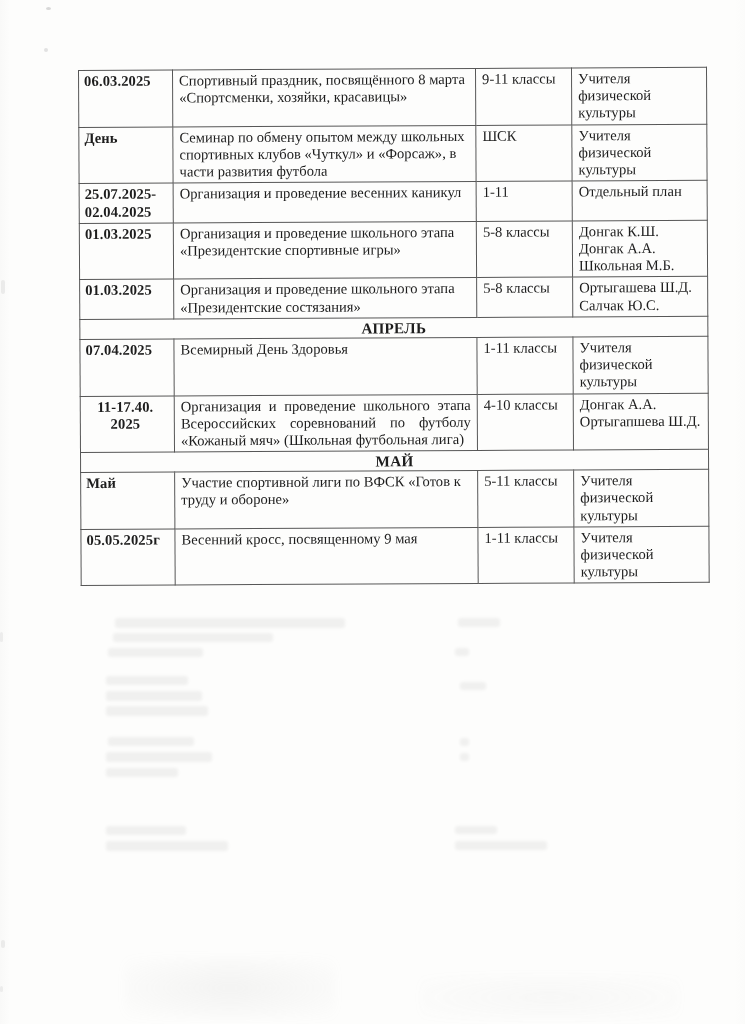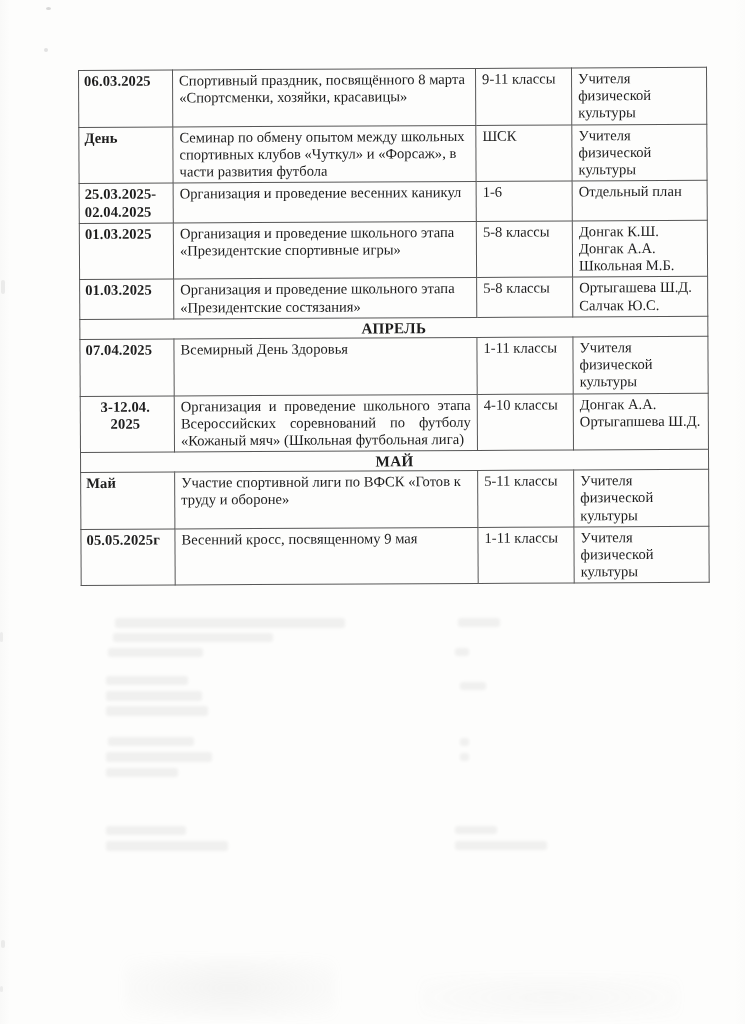--- a/index.html
+++ b/index.html
@@ -146,24 +146,24 @@
             <td class="c-class">9-11 классы</td>
             <td class="c-resp">Учителя физической культуры</td>
           </tr>
           <tr>
             <td class="c-date">День</td>
             <td class="c-event">Семинар по обмену опытом между школьных спортивных клубов «Чуткул» и «Форсаж», в части развития футбола</td>
             <td class="c-class">ШСК</td>
             <td class="c-resp">Учителя физической культуры</td>
           </tr>
           <tr>
-            <td class="c-date">25.03.2025-
+            <td class="c-date">25.07.2025-
 02.04.2025</td>
             <td class="c-event">Организация и проведение весенних каникул</td>
-            <td class="c-class">1-6</td>
+            <td class="c-class">1-11</td>
             <td class="c-resp">Отдельный план</td>
           </tr>
           <tr>
             <td class="c-date">01.03.2025</td>
             <td class="c-event">Организация и проведение школьного этапа «Президентские спортивные игры»</td>
             <td class="c-class">5-8 классы</td>
             <td class="c-resp">Донгак К.Ш.
 Донгак А.А.
 Школьная М.Б.</td>
           </tr>
@@ -177,21 +177,21 @@
           <tr>
             <td colspan="4" class="c-month">АПРЕЛЬ</td>
           </tr>
           <tr>
             <td class="c-date">07.04.2025</td>
             <td class="c-event">Всемирный День Здоровья</td>
             <td class="c-class">1-11 классы</td>
             <td class="c-resp">Учителя физической культуры</td>
           </tr>
           <tr>
-            <td class="c-date">3-12.04.
+            <td class="c-date">11-17.40.
 2025</td>
             <td class="c-event">Организация и проведение школьного этапа Всероссийских соревнований по футболу «Кожаный мяч» (Школьная футбольная лига)</td>
             <td class="c-class">4-10 классы</td>
             <td class="c-resp">Донгак А.А.
 Ортыгапшева Ш.Д.</td>
           </tr>
           <tr>
             <td colspan="4" class="c-month">МАЙ</td>
           </tr>
           <tr>

